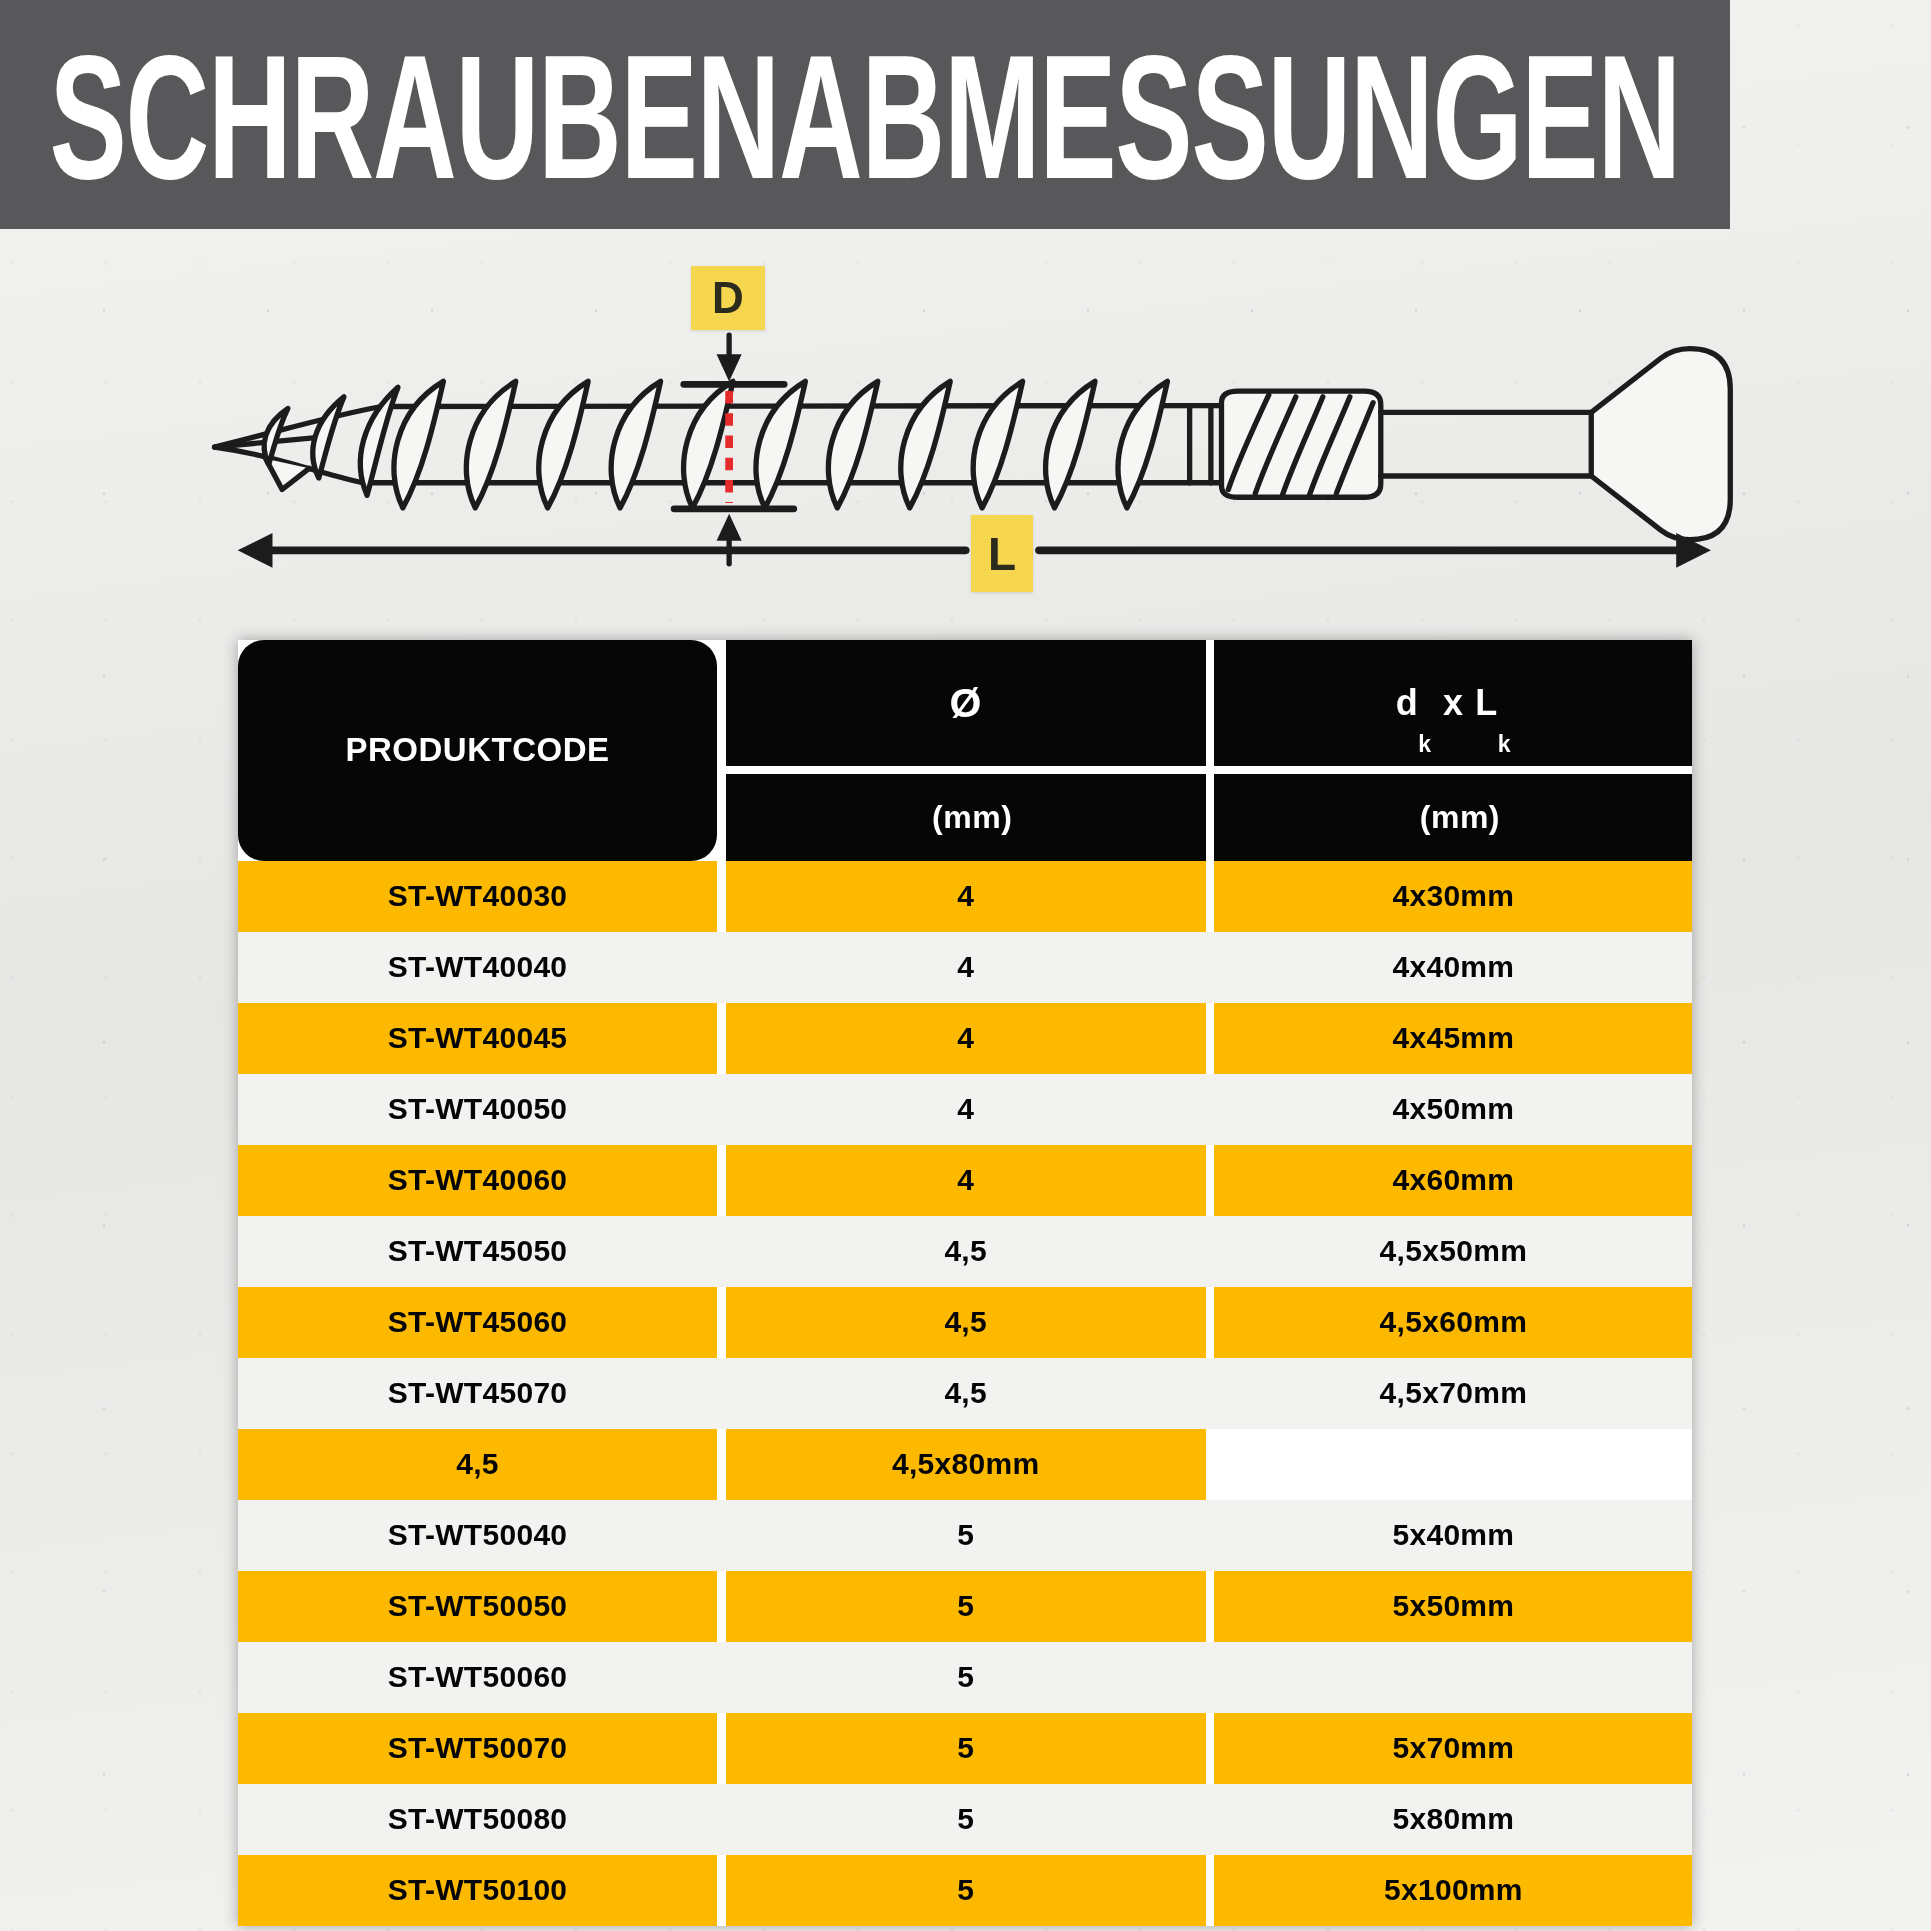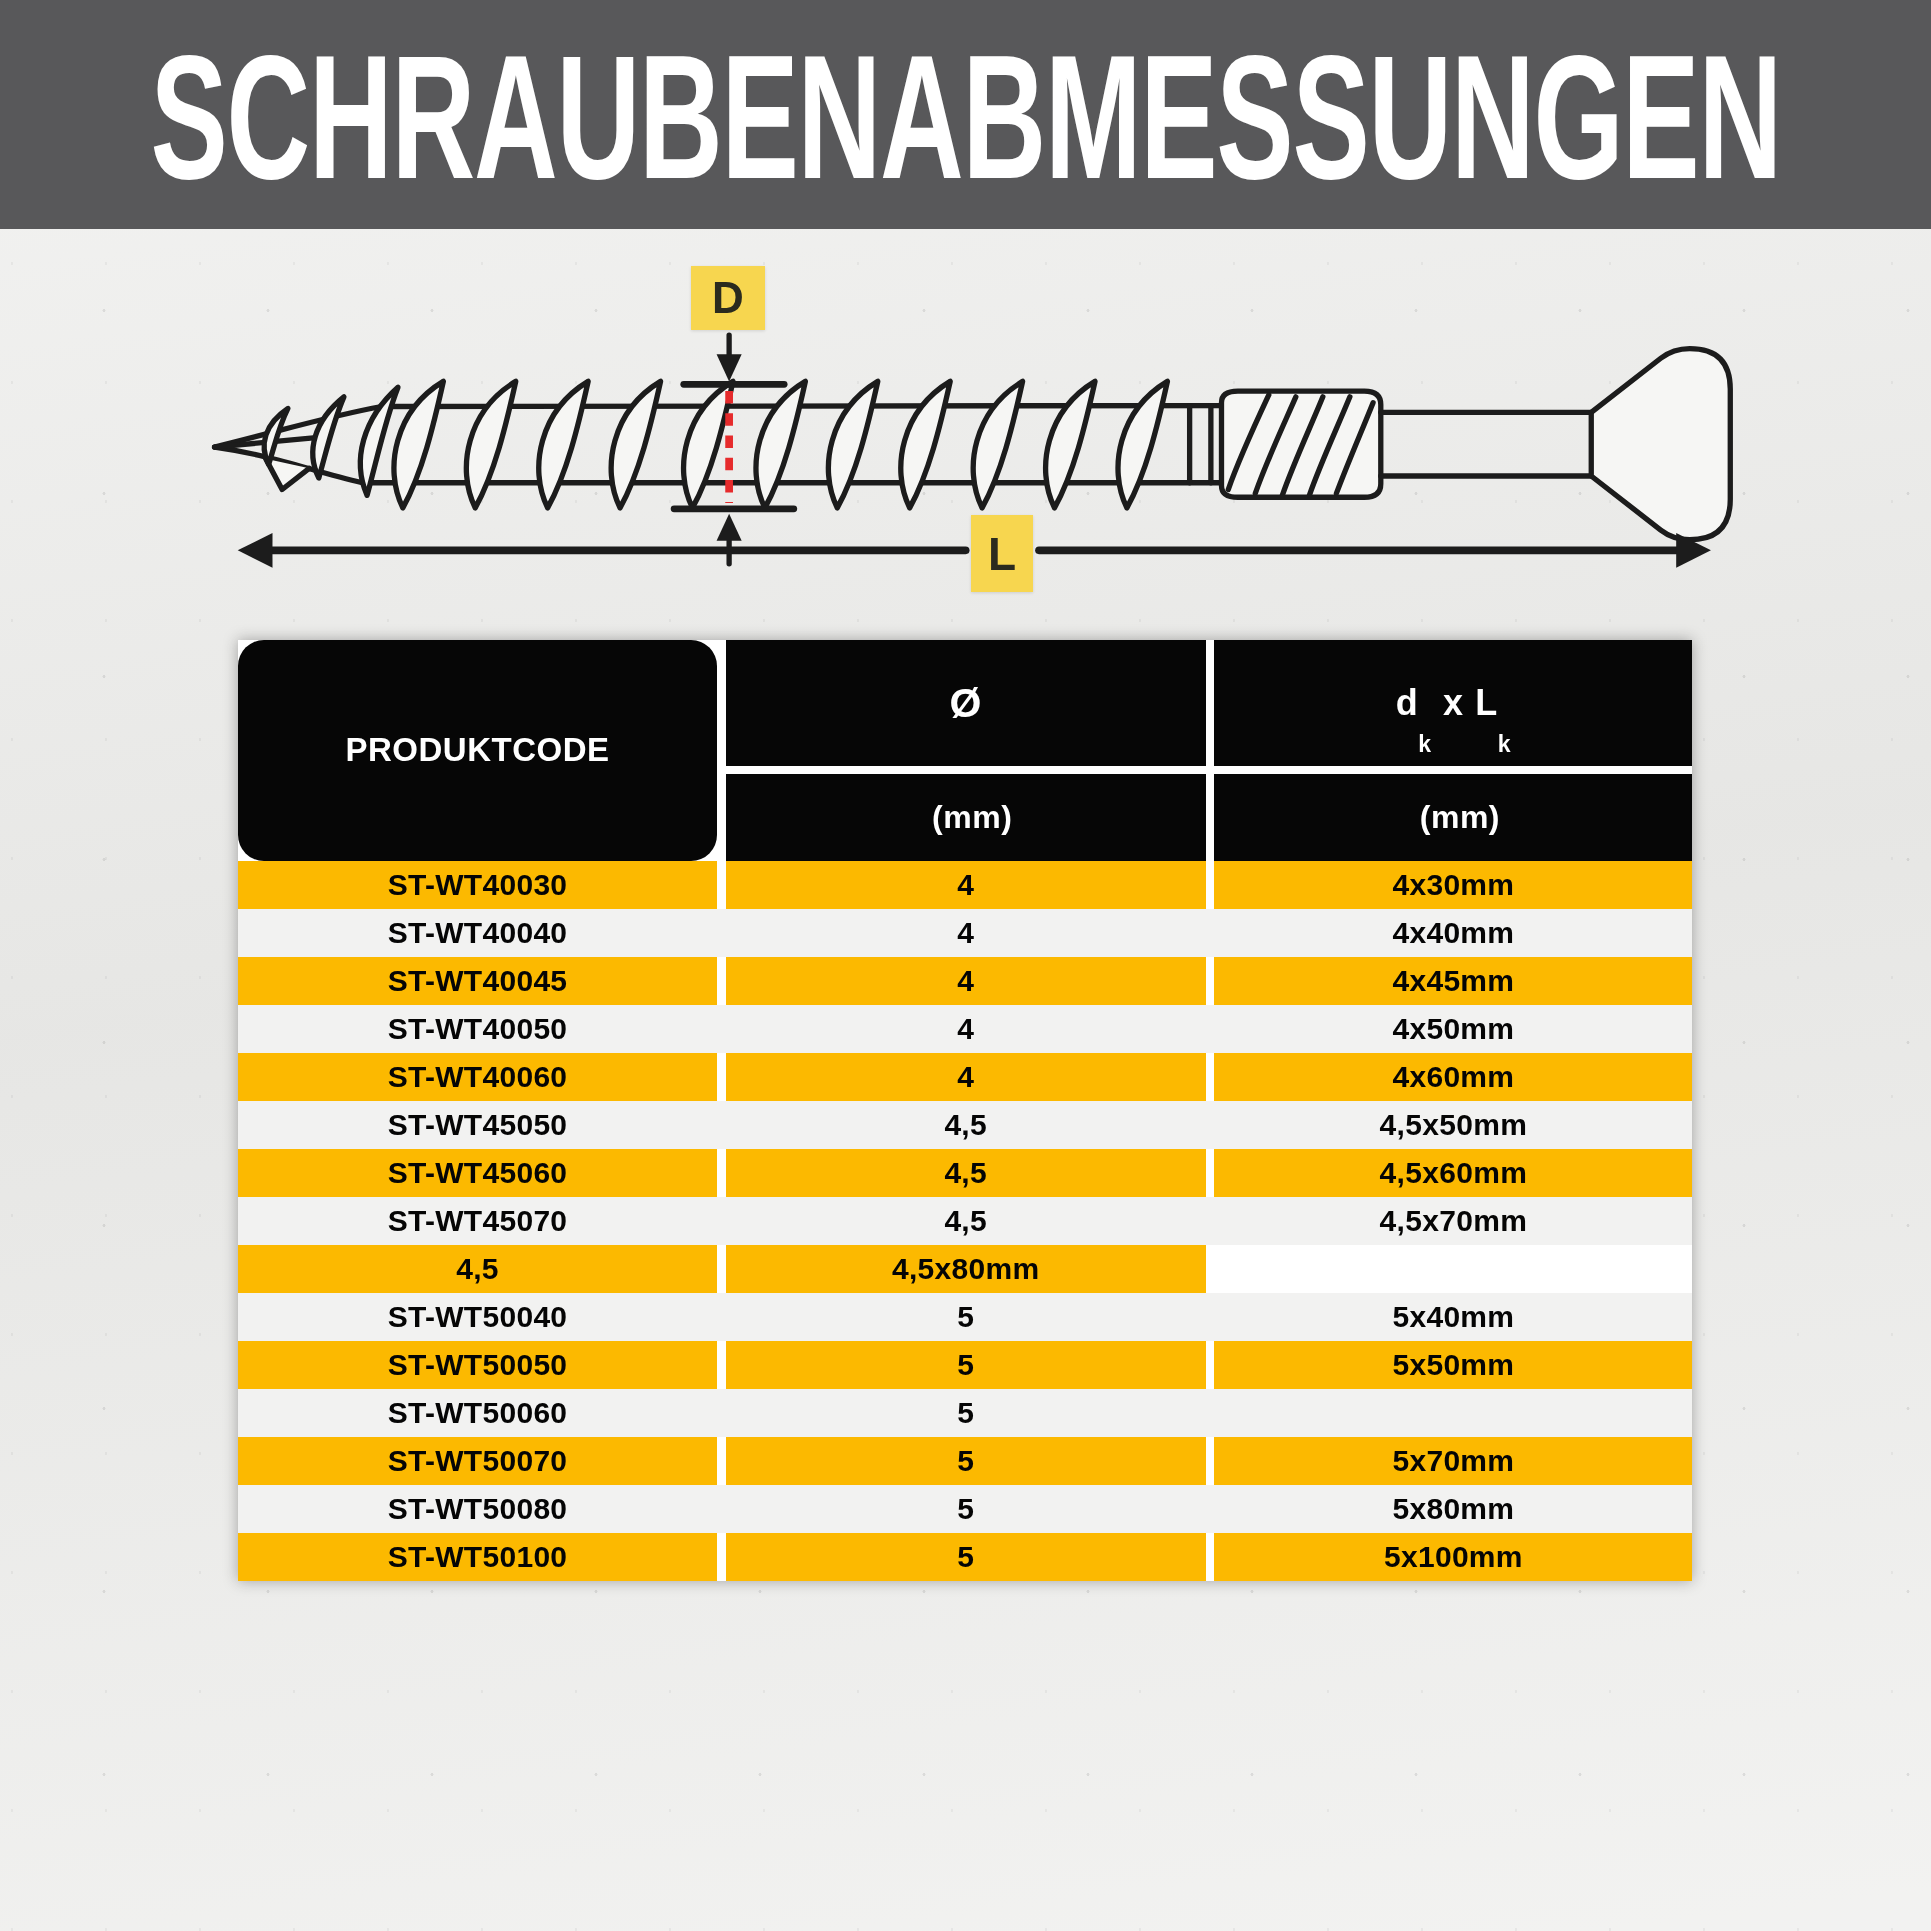--- a/index.html
+++ b/index.html
@@ -9,21 +9,21 @@
     background-color:var(--background,#EDEDEB);
     background-image:
       radial-gradient(rgba(110,110,110,.16) 1.3px, transparent 1.7px),
       radial-gradient(rgba(130,130,130,.10) 1px, transparent 1.4px),
       linear-gradient(173deg, rgba(255,255,255,.35) 0%, rgba(200,200,198,.18) 48%, rgba(255,255,255,.3) 100%);
     background-size:164px 183px, 94px 119px, 100% 100%;
     background-position:22px 36px, 59px 85px, 0 0;
   }
   
   .title-band{
-    position:absolute;left:0;top:0;width:1931px;height:229px;
+    position:absolute;left:0;top:0;width:1730px;height:229px;
     background:var(--band,#58585A);
     display:flex;align-items:center;justify-content:center;
   }
   .title-text{
     color:#FFFFFF;font-weight:bold;font-size:177px;line-height:1;
     letter-spacing:-1.9px;white-space:nowrap;
     transform:scaleX(.655);transform-origin:center center;
     padding-top:5.8px;
   }
   
@@ -51,21 +51,21 @@
   }
   .hcell.col1{grid-row:1/3;font-size:33px;border-radius:26px;}
   .hcell.sym{font-size:41px;}
   .hcell.dklk{font-size:36px;}
   .hcell.unit{font-size:32px;padding-left:13px;}
   .dklk .sub{font-size:23px;align-self:flex-end;transform:translateY(-7.7px);}
   .dklk .xsep{margin:0 11.6px;}
   .tbody{display:block;}
   .trow{
     display:grid;grid-template-columns:479px 480px 478px;column-gap:8.7px;
-    height:48px;background:#FFFFFF;
+    height:71px;background:#FFFFFF;
   }
   .trow .tcell{
     display:flex;align-items:center;justify-content:center;
     font-weight:bold;font-size:30px;color:#050505;letter-spacing:0.3px;
   }
   .trow.odd .tcell{background:var(--row-yellow,#FCB900);}
   .trow.even,.trow.even .tcell{background:var(--row-light,#F2F2F1);}
 </style>
 </head>
 <body>

